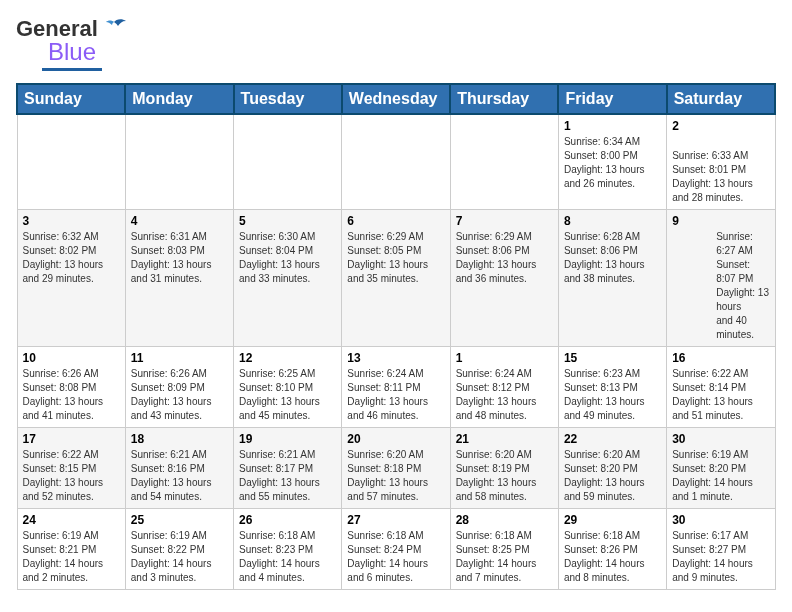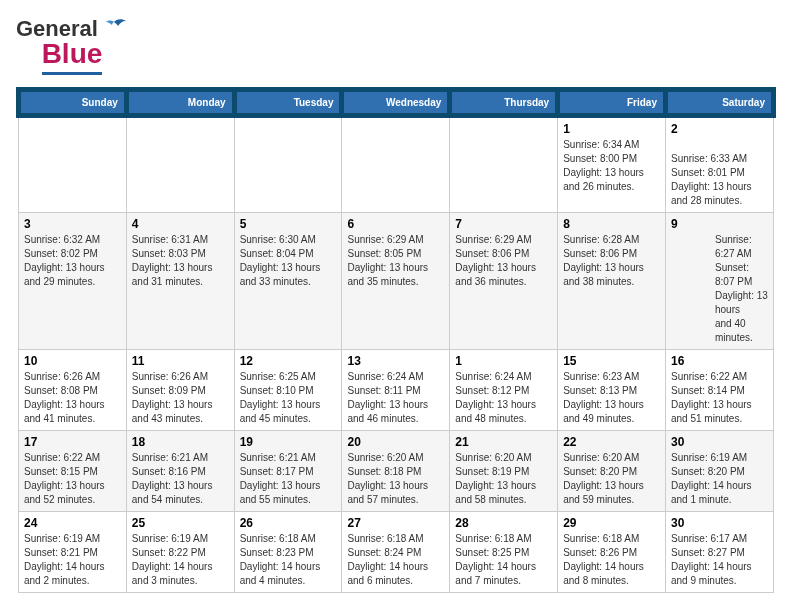--- a/index.html
+++ b/index.html
@@ -45,24 +45,24 @@
       color: #444;
     }
     .calendar {
       width: 100%;
       border-collapse: collapse;
       font-size: 11px;
     }
     .calendar th {
       background: #3070b0;
       color: #fff;
-      text-align: right;
+      text-align: left;
       padding: 5px 6px;
-      font-size: 10px;
-      border: 5px solid #0c4a6e;
+      font-size: 16px;
+      border: 2px solid #0c4a6e;
     }
     .calendar td {
       vertical-align: top;
       border: 1px solid #ccc;
       padding: 4px 5px;
       width: 108px;
       min-height: 80px;
       background: #fff;
     }
     .calendar tr:nth-child(even) td {
@@ -87,21 +87,21 @@
 
 <div class="header">
   <div class="logo">
     <div class="logo-line1">
       <span style="font-size:22px;font-weight:bold;color:#333;">General</span>
       <svg width="28" height="22" viewBox="0 0 28 22">
         <path d="M14 4 C16 1, 22 0, 26 3 C22 3, 20 5, 18 8 C16 5, 14 4, 14 4Z" fill="#2060a0"></path>
         <path d="M14 4 C12 2, 8 2, 6 4 C8 4, 10 5, 12 7 C12 5, 14 4, 14 4Z" fill="#4090d0"></path>
       </svg>
     </div>
-    <div style="font-size:28px;font-weight:bold;color:#be185d;margin-top:-4px;">Blue</div>
+    <div style="font-size:24px;font-weight:normal;color:#8b5cf6;margin-top:-4px;">Blue</div>
     <div class="logo-underline"></div>
   </div>
   <div class="title-block">
     <div class="month-title"></div>
     <div class="location-title"></div>
   </div>
 </div>
 
 <table class="calendar">
   <thead>

